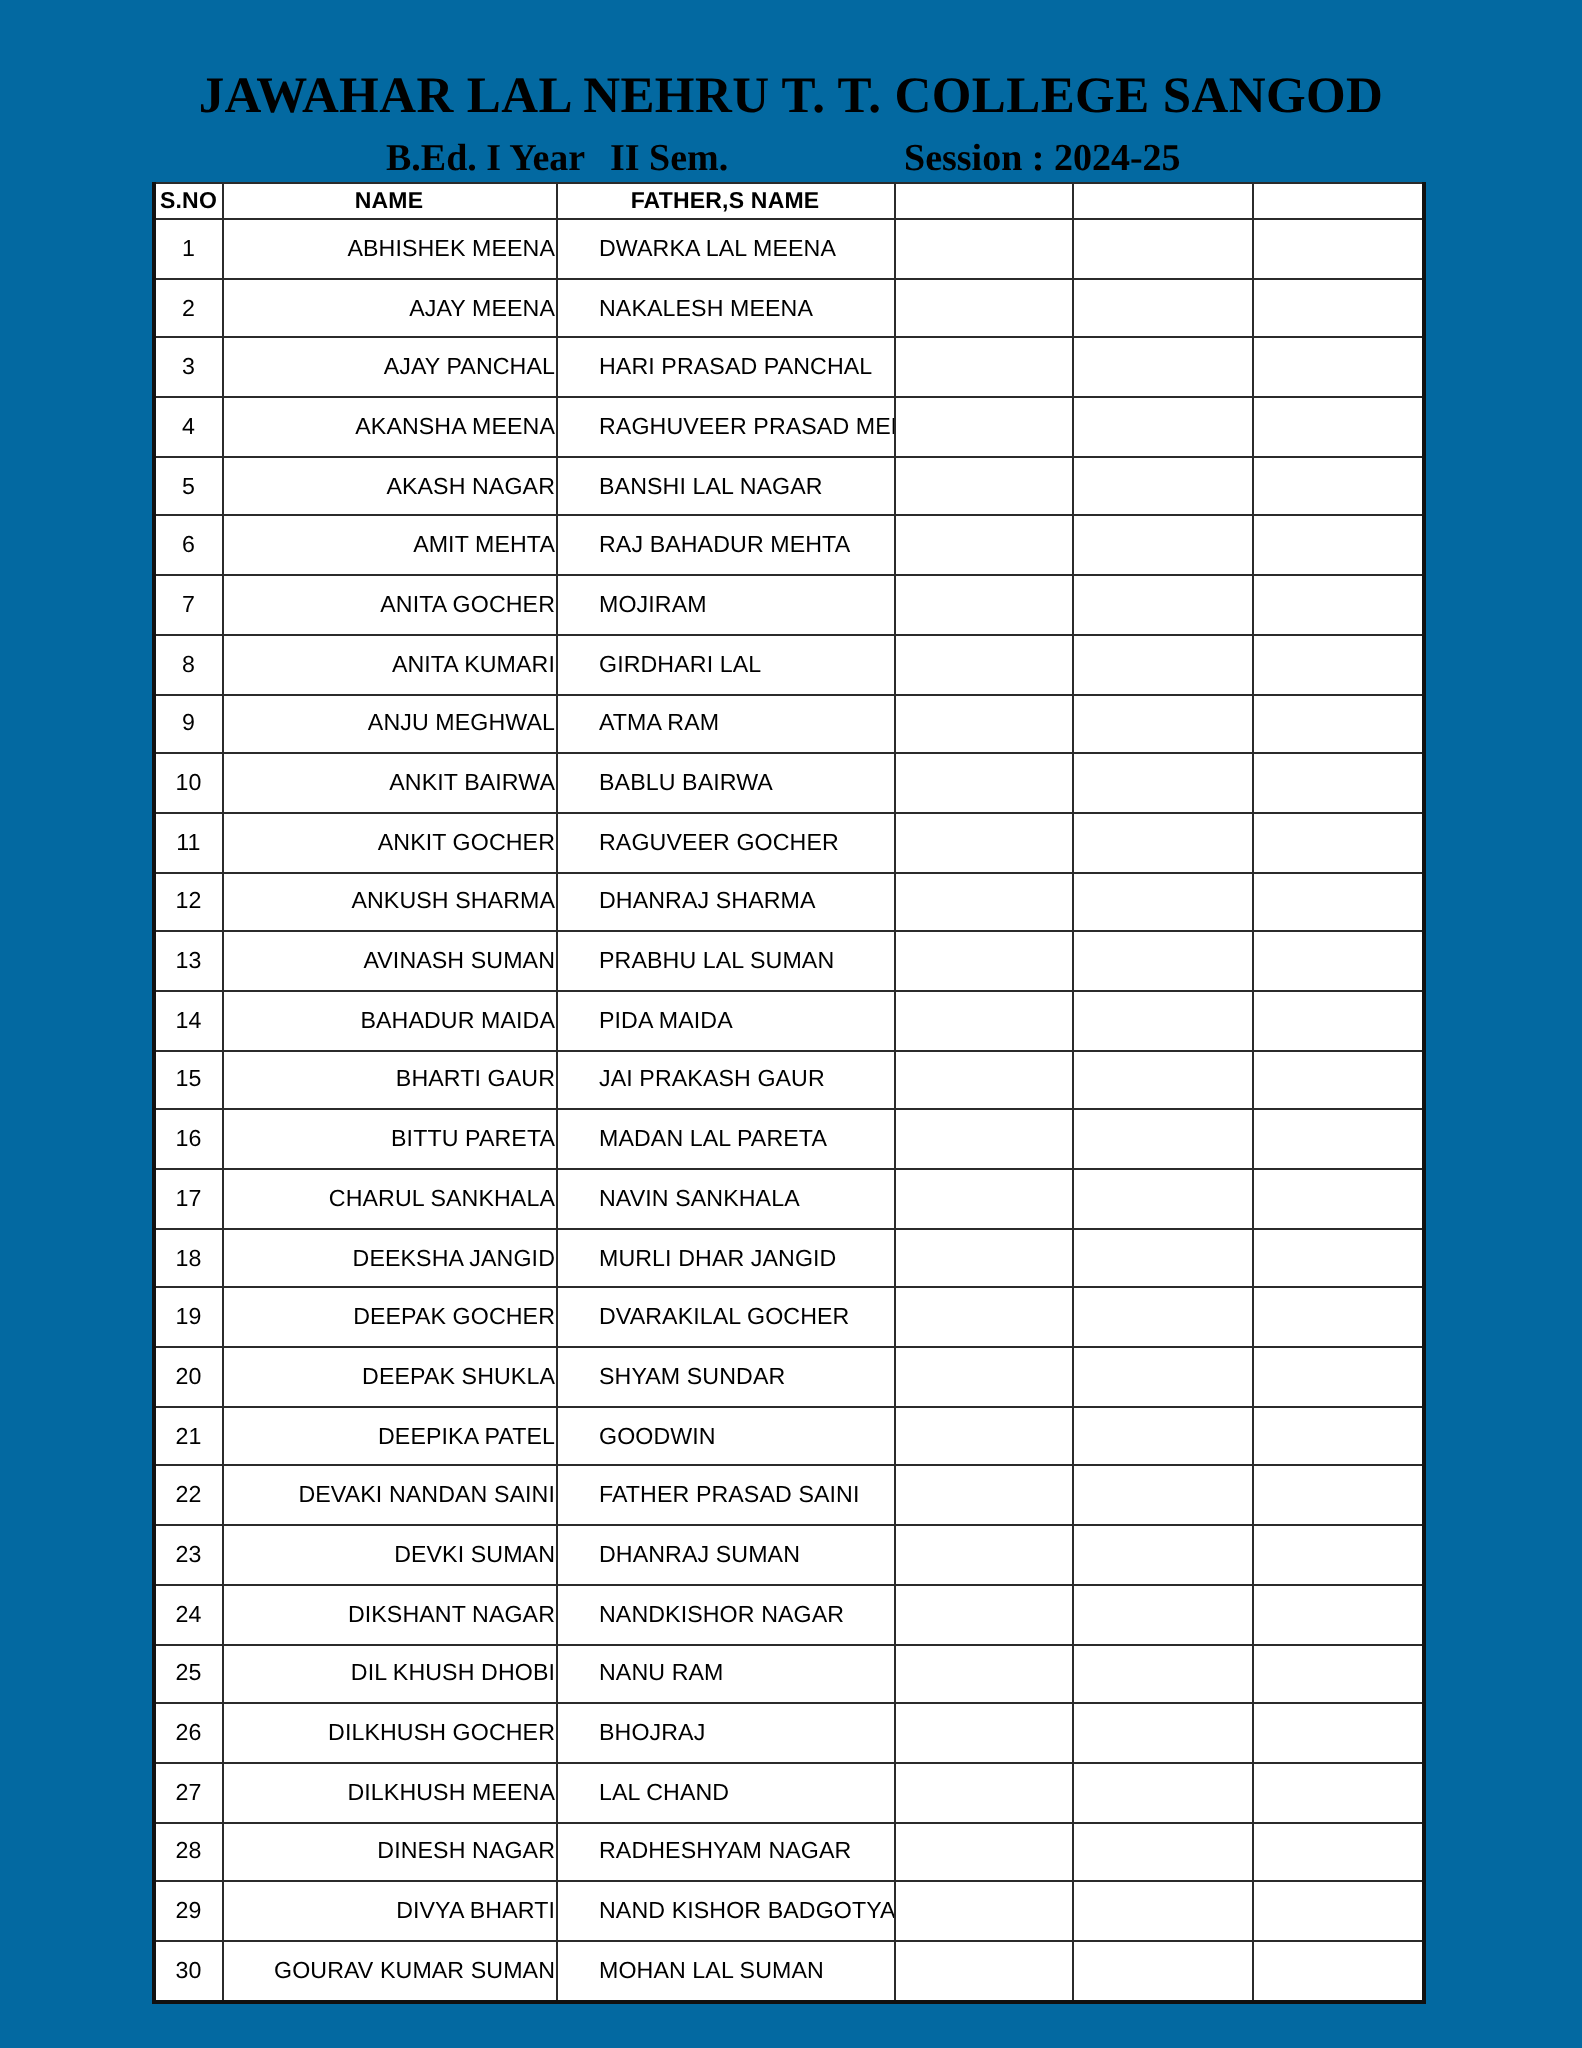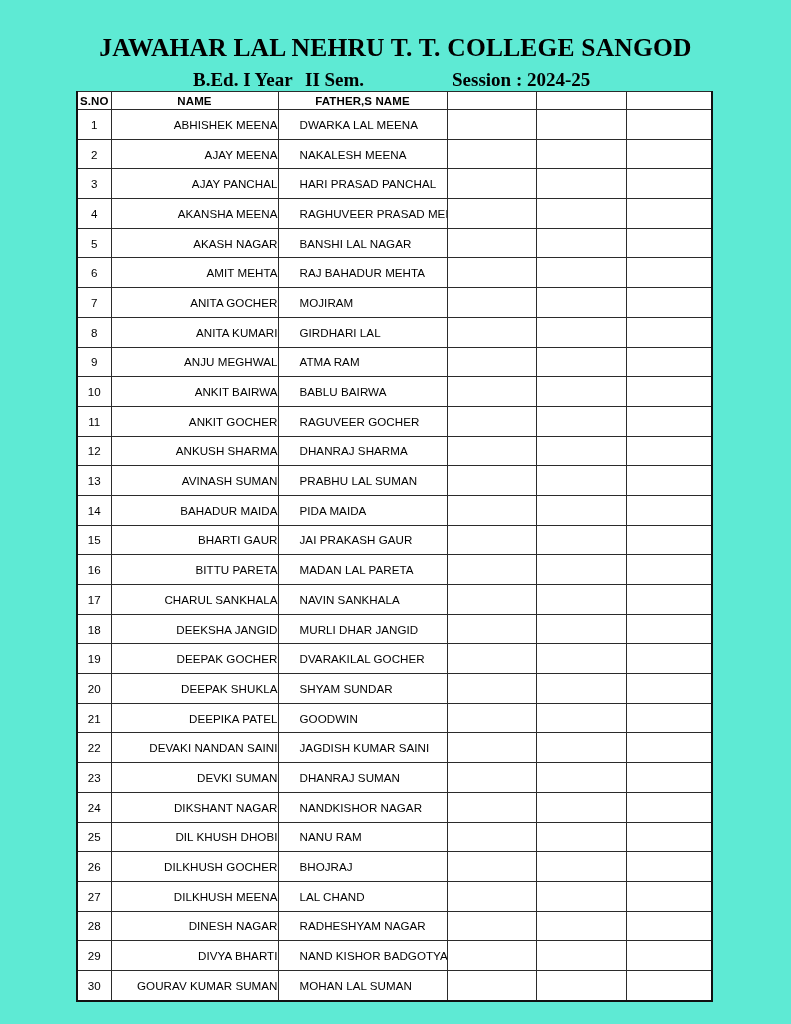--- a/index.html
+++ b/index.html
@@ -11,21 +11,21 @@
     width: 791px;
     height: 1024px;
     font-family: "Liberation Sans", sans-serif;
     color: #000000;
     overflow: hidden;
   }
   .page {
     position: relative;
     width: 791px;
     height: 1024px;
-    background: #5eead4;
+    background: #0369a1;
     box-sizing: border-box;
   }
   .doc-title {
     position: absolute;
     left: 0;
     top: 34px;
     width: 791px;
     text-align: center;
     font-family: "Liberation Serif", serif;
     font-weight: bold;
@@ -328,21 +328,21 @@
           <td class="sno">21</td>
           <td class="nm">DEEPIKA PATEL</td>
           <td class="fa">GOODWIN</td>
           <td class="blank"></td>
           <td class="blank"></td>
           <td class="blank"></td>
         </tr>
         <tr>
           <td class="sno">22</td>
           <td class="nm">DEVAKI NANDAN SAINI</td>
-          <td class="fa">JAGDISH KUMAR SAINI</td>
+          <td class="fa">FATHER PRASAD SAINI</td>
           <td class="blank"></td>
           <td class="blank"></td>
           <td class="blank"></td>
         </tr>
         <tr>
           <td class="sno">23</td>
           <td class="nm">DEVKI SUMAN</td>
           <td class="fa">DHANRAJ SUMAN</td>
           <td class="blank"></td>
           <td class="blank"></td>

